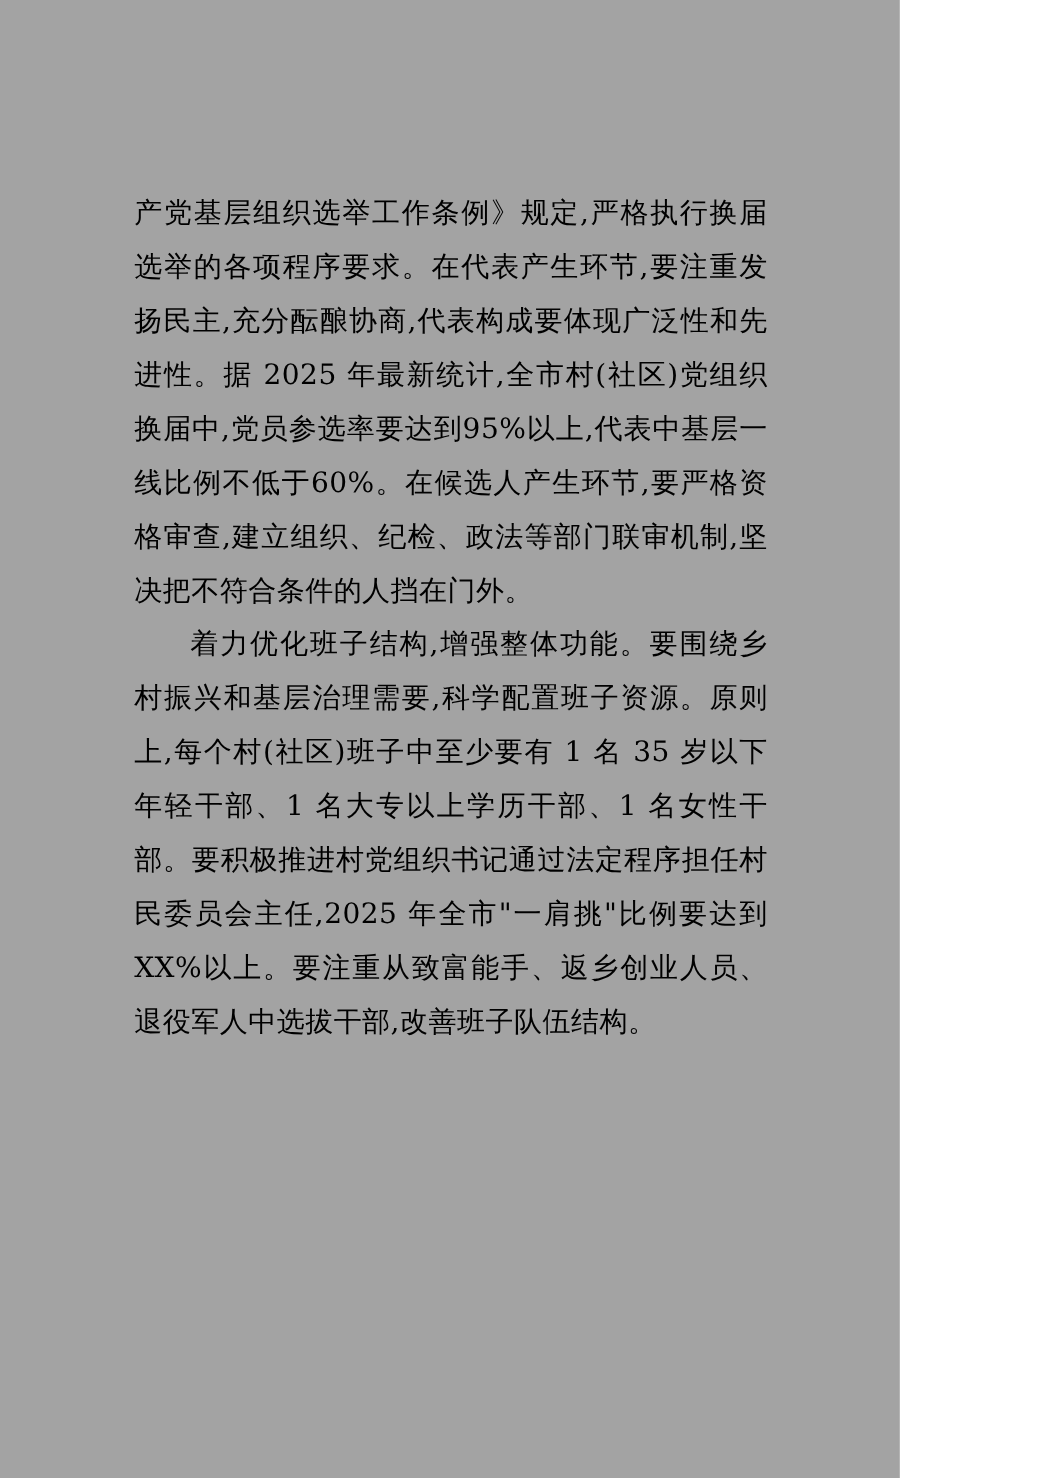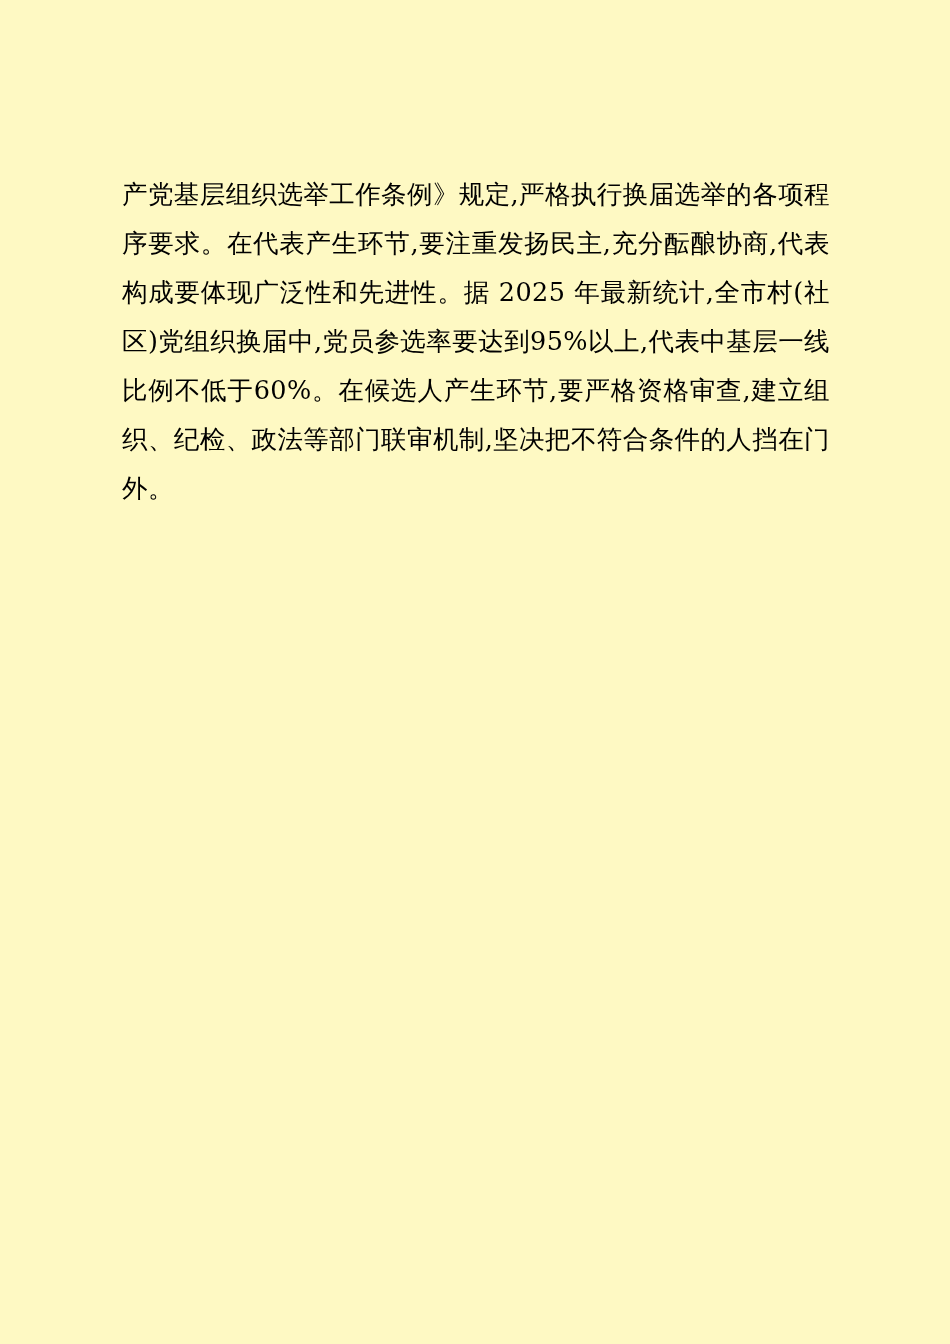--- a/index.html
+++ b/index.html
@@ -9,23 +9,23 @@
   }
   body {
     width: 950px;
     height: 1344px;
     font-family: "DejaVu Serif", "Liberation Serif", serif;
     color: #000000;
     overflow: hidden;
   }
   .page {
     position: relative;
-    width: 950px;
+    width: 818px;
     height: 1344px;
-    background: #fef9c3;
+    background: #a3a3a3;
     box-sizing: border-box;
     padding: 170px 120px 90px 122px;
   }
   .doc-body {
     font-size: 25.5px;
     line-height: 49px;
     text-align: justify;
     text-justify: inter-ideograph;
     letter-spacing: 0.4px;
   }
@@ -38,14 +38,15 @@
   .indent {
     text-indent: 2em;
   }
 </style>
 </head>
 <body>
 
 <div class="page">
   <div class="doc-body">
     <p class="para">产党基层组织选举工作条例》规定,严格执行换届选举的各项程序要求。在代表产生环节,要注重发扬民主,充分酝酿协商,代表构成要体现广泛性和先进性。据 2025 年最新统计,全市村(社区)党组织换届中,党员参选率要达到95%以上,代表中基层一线比例不低于60%。在候选人产生环节,要严格资格审查,建立组织、纪检、政法等部门联审机制,坚决把不符合条件的人挡在门外。</p>
+    <p class="para indent">着力优化班子结构,增强整体功能。要围绕乡村振兴和基层治理需要,科学配置班子资源。原则上,每个村(社区)班子中至少要有 1 名 35 岁以下年轻干部、1 名大专以上学历干部、1 名女性干部。要积极推进村党组织书记通过法定程序担任村民委员会主任,2025 年全市"一肩挑"比例要达到 XX%以上。要注重从致富能手、返乡创业人员、退役军人中选拔干部,改善班子队伍结构。</p>
   </div>
 </div>
 
 </body></html>

